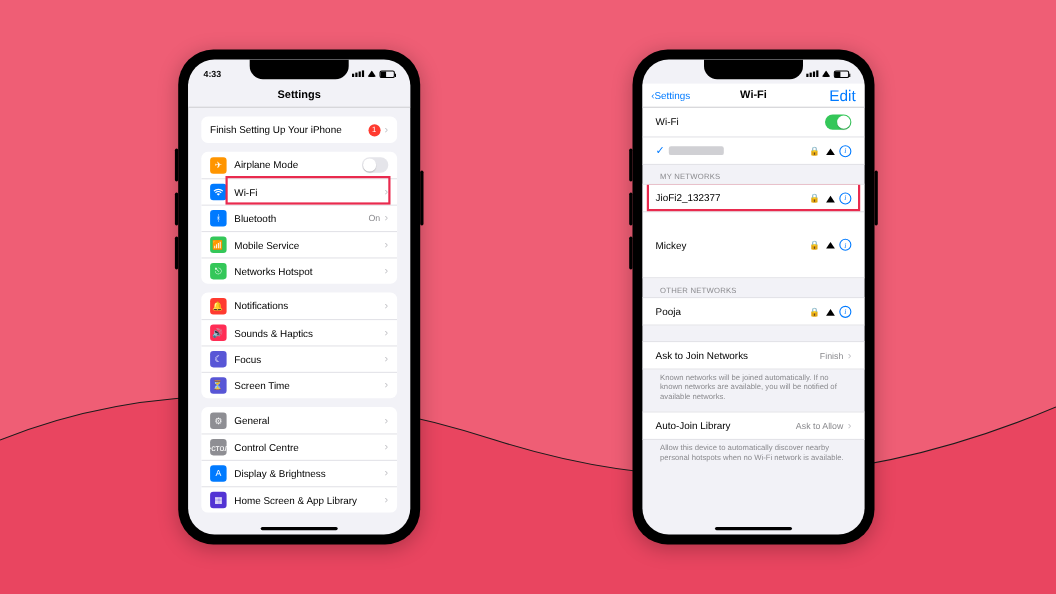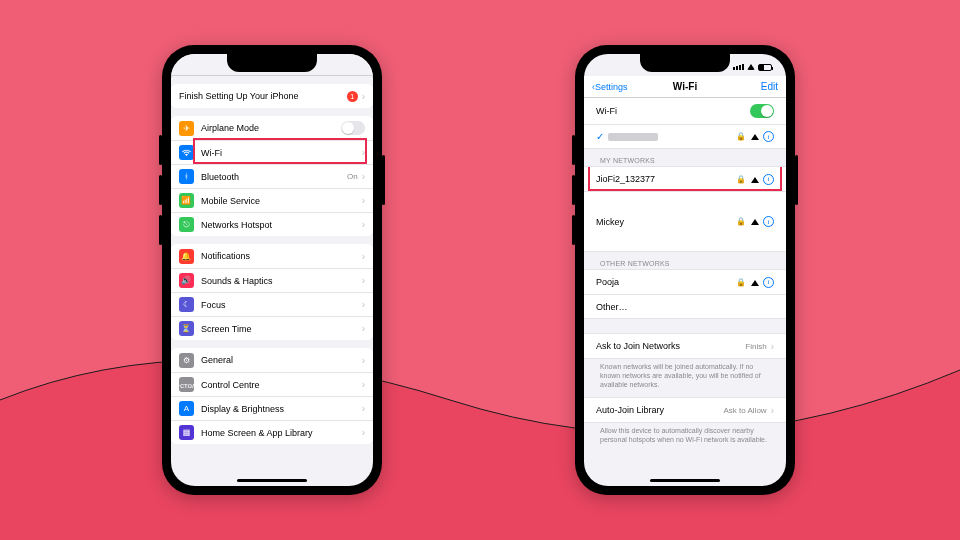--- a/index.html
+++ b/index.html
@@ -94,25 +94,25 @@
     display: flex;
     align-items: center;
     justify-content: center;
     position: relative;
     border-bottom: 0.5px solid #d0d0d4;
     background: #f2f2f7;
   }
   .nav-bar.white { background: #fff; }
   .nav-title { font-weight: 600; font-size: 10px; }
   .nav-left { position: absolute; left: 8px; color: #007aff; display: flex; align-items: center; font-size: 9px; }
-  .nav-right-btn { position: absolute; right: 8px; color: #007aff; font-size: 10px; }
+  .nav-right-btn { position: absolute; right: 8px; color: #007aff; font-size: 14px; }
 
   .content { height: calc(100% - 44px); overflow: hidden; }
 
-  .group { margin: 8px 0 0; background: #fff; border-radius: 6px; overflow: hidden; }
+  .group { margin: 8px 12px 0; background: #fff; border-radius: 6px; overflow: hidden; }
   .group.flat { margin: 0; border-radius: 0; }
   .section-header {
     font-size: 7px;
     color: #8a8a8e;
     text-transform: uppercase;
     padding: 8px 8px 2px 16px;
     letter-spacing: .2px;
   }
   .row {
     display: flex;
@@ -164,168 +164,183 @@
   </svg>
 </div>
 
 <div class="stage">
 
 <div class="phone left">
   <div class="screen">
     <div class="notch"></div>
     <div class="home-indicator"></div>
 
-
-    <div class="nav-bar">
-      <span class="nav-title">Settings</span>
-    </div>
-
-    <div class="content">
-      <div class="group">
-        <div class="row">
-          <span class="label">Finish Setting Up Your iPhone</span>
-          <span class="tail">
-            <span class="badge-1">1</span>
-            <span class="chev">›</span>
-          </span>
-        </div>
-      </div>
-
-      <div class="group" style="position:relative">
-        <div class="row">
-          <span class="icon-box" style="background:#ff9500">✈</span>
-          <span class="label">Airplane Mode</span>
-          <span class="tail">
-                <span class="switch">
-                  <i></i>
-                </span>
-              </span>
-        </div>
-        <div class="row">
-          <span class="icon-box" style="background:#007aff">
-            <svg width="9" height="7" viewBox="0 0 12 9">
-                  <path d="M6 9L4 7a3 3 0 014 0zM2 5a6 6 0 018 0l-1 1a4.5 4.5 0 00-6 0zM0 3a9 9 0 0112 0l-1 1a7.5 7.5 0 00-10 0z" fill="#fff"></path>
-                </svg>
-          </span>
-          <span class="label">Wi-Fi</span>
-          <span class="tail">
-                <span class="chev">›</span>
-              </span>
-        </div>
-        <div class="row">
-          <span class="icon-box" style="background:#007aff">ᚼ</span>
-          <span class="label">Bluetooth</span>
-          <span class="tail">
-                <span>On</span>
-                <span class="chev">›</span>
-              </span>
-        </div>
-        <div class="row">
-          <span class="icon-box" style="background:#34c759">📶</span>
-          <span class="label">Mobile Service</span>
-          <span class="tail">
-                <span class="chev">›</span>
-              </span>
-        </div>
-        <div class="row">
-          <span class="icon-box" style="background:#34c759">⎋</span>
-          <span class="label">Networks Hotspot</span>
-          <span class="tail">
-                <span class="chev">›</span>
-              </span>
-        </div>
-        <div class="hl" style="top:22px;left:22px;right:6px;height:26px;"></div>
-      </div>
-
-      <div class="group">
-        <div class="row">
-          <span class="icon-box" style="background:#ff3b30">🔔</span>
-          <span class="label">Notifications</span>
-          <span class="tail">
-                <span class="chev">›</span>
-              </span>
-        </div>
-        <div class="row">
-          <span class="icon-box" style="background:#ff2d55">🔊</span>
-          <span class="label">Sounds &amp; Haptics</span>
-          <span class="tail">
-                <span class="chev">›</span>
-              </span>
-        </div>
-        <div class="row">
-          <span class="icon-box" style="background:#5856d6">☾</span>
-          <span class="label">Focus</span>
-          <span class="tail">
-                <span class="chev">›</span>
-              </span>
-        </div>
-        <div class="row">
-          <span class="icon-box" style="background:#5856d6">⏳</span>
-          <span class="label">Screen Time</span>
-          <span class="tail">
-                <span class="chev">›</span>
-              </span>
-        </div>
-      </div>
-
-      <div class="group">
-        <div class="row">
-          <span class="icon-box" style="background:#8e8e93">⚙</span>
-          <span class="label">General</span>
-          <span class="tail">
-                <span class="chev">›</span>
-              </span>
-        </div>
-        <div class="row">
-          <span class="icon-box" style="background:#8e8e93">�столи</span>
-          <span class="label">Control Centre</span>
-          <span class="tail">
-                <span class="chev">›</span>
-              </span>
-        </div>
-        <div class="row">
-          <span class="icon-box" style="background:#007aff">A</span>
-          <span class="label">Display &amp; Brightness</span>
-          <span class="tail">
-                <span class="chev">›</span>
-              </span>
-        </div>
-        <div class="row">
-          <span class="icon-box" style="background:#5334d4">▦</span>
-          <span class="label">Home Screen &amp; App Library</span>
-          <span class="tail">
-                <span class="chev">›</span>
-              </span>
-        </div>
-      </div>
-    </div>
-  </div>
-</div>
-
-<div class="phone right">
-  <div class="screen">
-    <div class="notch"></div>
-    <div class="home-indicator"></div>
-
     <div class="status-bar">
-      <span></span>
+      <span>4:33</span>
       <div class="status-right">
         <span class="sig-bars">
               <span></span>
               <span></span>
               <span></span>
               <span></span>
             </span>
         <span class="wifi-icon-mini"></span>
         <span class="battery">
               <i></i>
             </span>
       </div>
     </div>
 
+    <div class="nav-bar">
+      <span class="nav-title">Settings</span>
+    </div>
+
+    <div class="content">
+      <div class="group">
+        <div class="row">
+          <span class="label">Finish Setting Up Your iPhone</span>
+          <span class="tail">
+            <span class="badge-1">1</span>
+            <span class="chev">›</span>
+          </span>
+        </div>
+      </div>
+
+      <div class="group" style="position:relative">
+        <div class="row">
+          <span class="icon-box" style="background:#ff9500">✈</span>
+          <span class="label">Airplane Mode</span>
+          <span class="tail">
+                <span class="switch">
+                  <i></i>
+                </span>
+              </span>
+        </div>
+        <div class="row">
+          <span class="icon-box" style="background:#007aff">
+            <svg width="9" height="7" viewBox="0 0 12 9">
+                  <path d="M6 9L4 7a3 3 0 014 0zM2 5a6 6 0 018 0l-1 1a4.5 4.5 0 00-6 0zM0 3a9 9 0 0112 0l-1 1a7.5 7.5 0 00-10 0z" fill="#fff"></path>
+                </svg>
+          </span>
+          <span class="label">Wi-Fi</span>
+          <span class="tail">
+                <span class="chev">›</span>
+              </span>
+        </div>
+        <div class="row">
+          <span class="icon-box" style="background:#007aff">ᚼ</span>
+          <span class="label">Bluetooth</span>
+          <span class="tail">
+                <span>On</span>
+                <span class="chev">›</span>
+              </span>
+        </div>
+        <div class="row">
+          <span class="icon-box" style="background:#34c759">📶</span>
+          <span class="label">Mobile Service</span>
+          <span class="tail">
+                <span class="chev">›</span>
+              </span>
+        </div>
+        <div class="row">
+          <span class="icon-box" style="background:#34c759">⎋</span>
+          <span class="label">Networks Hotspot</span>
+          <span class="tail">
+                <span class="chev">›</span>
+              </span>
+        </div>
+        <div class="hl" style="top:22px;left:22px;right:6px;height:26px;"></div>
+      </div>
+
+      <div class="group">
+        <div class="row">
+          <span class="icon-box" style="background:#ff3b30">🔔</span>
+          <span class="label">Notifications</span>
+          <span class="tail">
+                <span class="chev">›</span>
+              </span>
+        </div>
+        <div class="row">
+          <span class="icon-box" style="background:#ff2d55">🔊</span>
+          <span class="label">Sounds &amp; Haptics</span>
+          <span class="tail">
+                <span class="chev">›</span>
+              </span>
+        </div>
+        <div class="row">
+          <span class="icon-box" style="background:#5856d6">☾</span>
+          <span class="label">Focus</span>
+          <span class="tail">
+                <span class="chev">›</span>
+              </span>
+        </div>
+        <div class="row">
+          <span class="icon-box" style="background:#5856d6">⏳</span>
+          <span class="label">Screen Time</span>
+          <span class="tail">
+                <span class="chev">›</span>
+              </span>
+        </div>
+      </div>
+
+      <div class="group">
+        <div class="row">
+          <span class="icon-box" style="background:#8e8e93">⚙</span>
+          <span class="label">General</span>
+          <span class="tail">
+                <span class="chev">›</span>
+              </span>
+        </div>
+        <div class="row">
+          <span class="icon-box" style="background:#8e8e93">�столи</span>
+          <span class="label">Control Centre</span>
+          <span class="tail">
+                <span class="chev">›</span>
+              </span>
+        </div>
+        <div class="row">
+          <span class="icon-box" style="background:#007aff">A</span>
+          <span class="label">Display &amp; Brightness</span>
+          <span class="tail">
+                <span class="chev">›</span>
+              </span>
+        </div>
+        <div class="row">
+          <span class="icon-box" style="background:#5334d4">▦</span>
+          <span class="label">Home Screen &amp; App Library</span>
+          <span class="tail">
+                <span class="chev">›</span>
+              </span>
+        </div>
+      </div>
+    </div>
+  </div>
+</div>
+
+<div class="phone right">
+  <div class="screen">
+    <div class="notch"></div>
+    <div class="home-indicator"></div>
+
+    <div class="status-bar">
+      <span></span>
+      <div class="status-right">
+        <span class="sig-bars">
+              <span></span>
+              <span></span>
+              <span></span>
+              <span></span>
+            </span>
+        <span class="wifi-icon-mini"></span>
+        <span class="battery">
+              <i></i>
+            </span>
+      </div>
+    </div>
+
     <div class="nav-bar white">
       <span class="nav-left">‹ <span>Settings</span></span>
       <span class="nav-title">Wi-Fi</span>
       <span class="nav-right-btn">Edit</span>
     </div>
 
     <div class="content">
 
       <div class="group flat" style="border-bottom:.5px solid #e3e3e8">
         <div class="row" style="padding:6px 12px">
@@ -372,23 +387,20 @@
       <div class="section-header">OTHER NETWORKS</div>
       <div class="group flat" style="border-top:.5px solid #e3e3e8;border-bottom:.5px solid #e3e3e8">
         <div class="row" style="padding:6px 12px">
           <span class="label">Pooja</span>
           <span class="tail">
             <span class="lock-icon">🔒</span>
             <span class="wifi-strength"></span>
             <span class="info-circle">i</span>
           </span>
         </div>
-        <div class="row" style="padding:6px 12px">
-          <span class="label">Other…</span>
-        </div>
       </div>
 
       <div style="height:14px"></div>
       <div class="group flat" style="border-top:.5px solid #e3e3e8;border-bottom:.5px solid #e3e3e8">
         <div class="row" style="padding:6px 12px">
           <span class="label">Ask to Join Networks</span>
           <span class="tail">
                 <span>Finish</span>
                 <span class="chev">›</span>
               </span>

